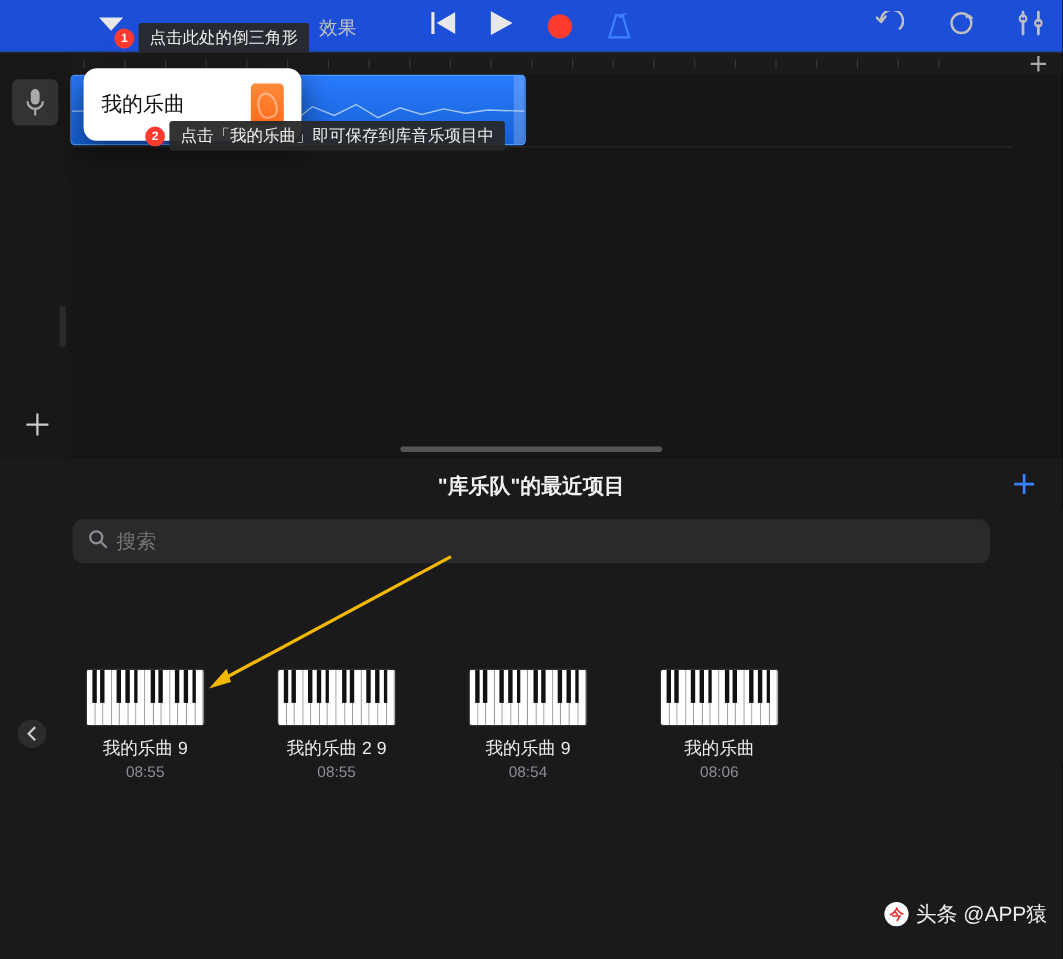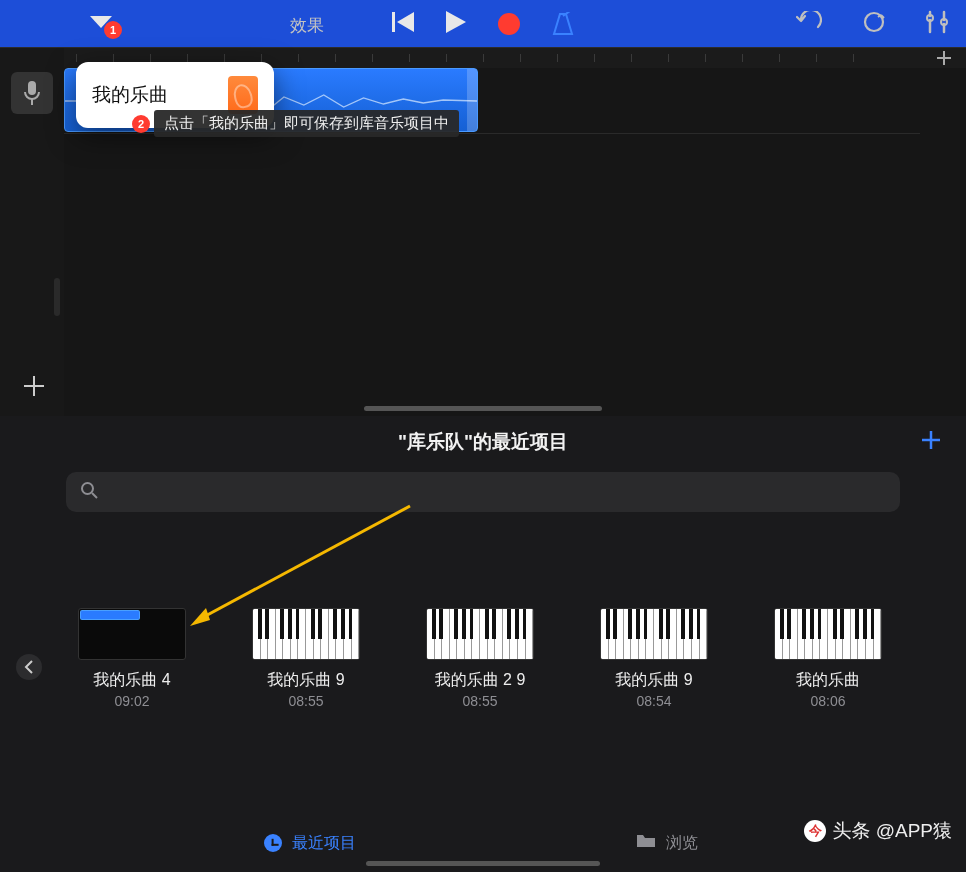--- a/index.html
+++ b/index.html
@@ -193,20 +193,21 @@
   </div>
   <div class="long-line"></div>
 
   <div class="popup">
     <span class="popup-text">我的乐曲</span>
     <span class="popup-icon"></span>
   </div>
 
   <div class="ann ann1">
     <span class="ann-badge">1</span>
+    <span class="ann-text">点击此处的倒三角形</span>
   </div>
   <div class="ann ann2">
     <span class="ann-badge">2</span>
     <span class="ann-text">点击「我的乐曲」即可保存到库音乐项目中</span>
   </div>
 
   <div class="plus-bl">
     <svg width="24" height="24" viewBox="0 0 24 24">
         <line x1="12" y1="2" x2="12" y2="22" stroke="#ccc" stroke-width="2"></line>
         <line x1="2" y1="12" x2="22" y2="12" stroke="#ccc" stroke-width="2"></line>
@@ -226,42 +227,76 @@
     </span>
   </div>
 
   <div class="search-bar">
     <span>
       <svg width="18" height="18" viewBox="0 0 18 18">
           <circle cx="7.5" cy="7.5" r="5.5" fill="none" stroke="#8e8e93" stroke-width="2"></circle>
           <line x1="12" y1="12" x2="17" y2="17" stroke="#8e8e93" stroke-width="2"></line>
         </svg>
     </span>
+    <input type="text" placeholder="搜索" style="">
   </div>
 
   <div class="arrow-overlay">
     <svg width="230" height="126" viewBox="0 0 230 126">
       <line x1="224" y1="2" x2="12" y2="116" stroke="#f5b800" stroke-width="3"></line>
       <polygon points="4,122 20,104 24,116" fill="#f5b800"></polygon>
     </svg>
   </div>
 
   <div class="back-chev">
     <svg width="10" height="14" viewBox="0 0 10 14">
         <polyline points="8,1 2,7 8,13" fill="none" stroke="#ccc" stroke-width="2"></polyline>
       </svg>
   </div>
 
   <div class="projects">
     <div class="project">
-      <div class="thumb">
-          <div class="thumb-track sel"></div>
-        </div>
-      <div class="pname">我的乐曲 4</div>
-      <div class="ptime">09:02</div>
+      <div class="thumb piano-thumb">
+        <div class="wk">
+            <div class="bk"></div>
+          </div>
+          <div class="wk">
+            <div class="bk"></div>
+          </div>
+          <div class="wk"></div>
+          <div class="wk">
+            <div class="bk"></div>
+          </div>
+          <div class="wk">
+            <div class="bk"></div>
+          </div>
+          <div class="wk">
+            <div class="bk"></div>
+          </div>
+          <div class="wk"></div>
+          <div class="wk">
+            <div class="bk"></div>
+          </div>
+          <div class="wk">
+            <div class="bk"></div>
+          </div>
+          <div class="wk"></div>
+          <div class="wk">
+            <div class="bk"></div>
+          </div>
+          <div class="wk">
+            <div class="bk"></div>
+          </div>
+          <div class="wk">
+            <div class="bk"></div>
+          </div>
+          <div class="wk"></div>
+      </div>
+      <div class="pname">我的乐曲 9</div>
+      <div class="ptime">08:55</div>
     </div>
     <div class="project">
       <div class="thumb piano-thumb">
         <div class="wk">
             <div class="bk"></div>
           </div>
           <div class="wk">
             <div class="bk"></div>
           </div>
           <div class="wk"></div>
@@ -286,21 +321,21 @@
             <div class="bk"></div>
           </div>
           <div class="wk">
             <div class="bk"></div>
           </div>
           <div class="wk">
             <div class="bk"></div>
           </div>
           <div class="wk"></div>
       </div>
-      <div class="pname">我的乐曲 9</div>
+      <div class="pname">我的乐曲 2 9</div>
       <div class="ptime">08:55</div>
     </div>
     <div class="project">
       <div class="thumb piano-thumb">
         <div class="wk">
             <div class="bk"></div>
           </div>
           <div class="wk">
             <div class="bk"></div>
           </div>
@@ -326,22 +361,22 @@
             <div class="bk"></div>
           </div>
           <div class="wk">
             <div class="bk"></div>
           </div>
           <div class="wk">
             <div class="bk"></div>
           </div>
           <div class="wk"></div>
       </div>
-      <div class="pname">我的乐曲 2 9</div>
-      <div class="ptime">08:55</div>
+      <div class="pname">我的乐曲 9</div>
+      <div class="ptime">08:54</div>
     </div>
     <div class="project">
       <div class="thumb piano-thumb">
         <div class="wk">
             <div class="bk"></div>
           </div>
           <div class="wk">
             <div class="bk"></div>
           </div>
           <div class="wk"></div>
@@ -366,78 +401,23 @@
             <div class="bk"></div>
           </div>
           <div class="wk">
             <div class="bk"></div>
           </div>
           <div class="wk">
             <div class="bk"></div>
           </div>
           <div class="wk"></div>
       </div>
-      <div class="pname">我的乐曲 9</div>
-      <div class="ptime">08:54</div>
-    </div>
-    <div class="project">
-      <div class="thumb piano-thumb">
-        <div class="wk">
-            <div class="bk"></div>
-          </div>
-          <div class="wk">
-            <div class="bk"></div>
-          </div>
-          <div class="wk"></div>
-          <div class="wk">
-            <div class="bk"></div>
-          </div>
-          <div class="wk">
-            <div class="bk"></div>
-          </div>
-          <div class="wk">
-            <div class="bk"></div>
-          </div>
-          <div class="wk"></div>
-          <div class="wk">
-            <div class="bk"></div>
-          </div>
-          <div class="wk">
-            <div class="bk"></div>
-          </div>
-          <div class="wk"></div>
-          <div class="wk">
-            <div class="bk"></div>
-          </div>
-          <div class="wk">
-            <div class="bk"></div>
-          </div>
-          <div class="wk">
-            <div class="bk"></div>
-          </div>
-          <div class="wk"></div>
-      </div>
       <div class="pname">我的乐曲</div>
       <div class="ptime">08:06</div>
     </div>
   </div>
 
-  <div class="bottom-bar">
-    <div class="bb-left">
-      <span class="clock-ico"></span>
-      <span>最近项目</span>
-    </div>
-    <div class="bb-right">
-      <span>
-        <svg width="20" height="16" viewBox="0 0 20 16">
-            <path d="M1 3 L1 14 L19 14 L19 5 L9 5 L7 2 L1 2 Z" fill="#8e8e93"></path>
-          </svg>
-      </span>
-      <span>浏览</span>
-    </div>
-    <div class="home-ind2"></div>
-  </div>
 
   <div class="watermark">
     <span class="wm-logo">今</span>
     <span>头条 @APP猿</span>
   </div>
 </div>
 
 </body></html>

